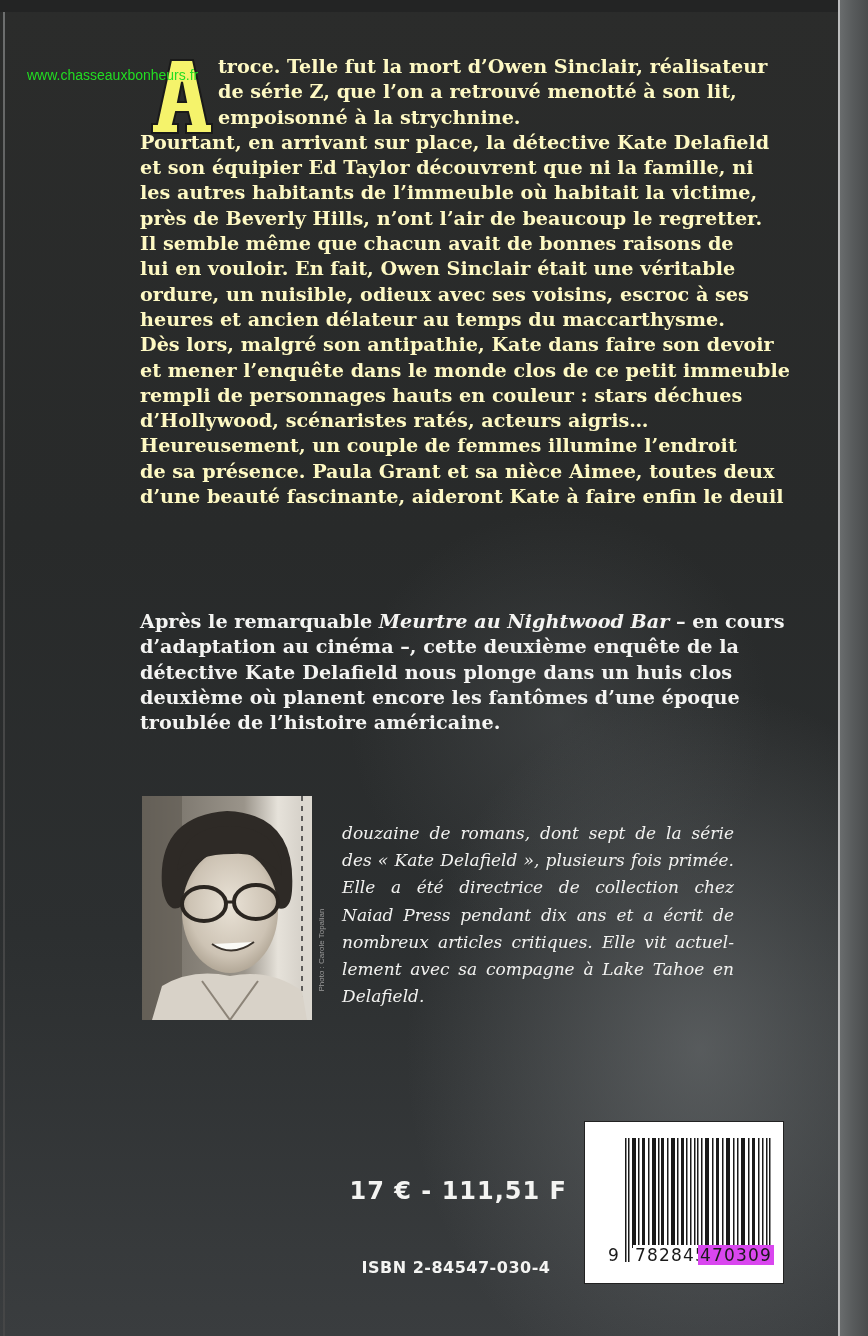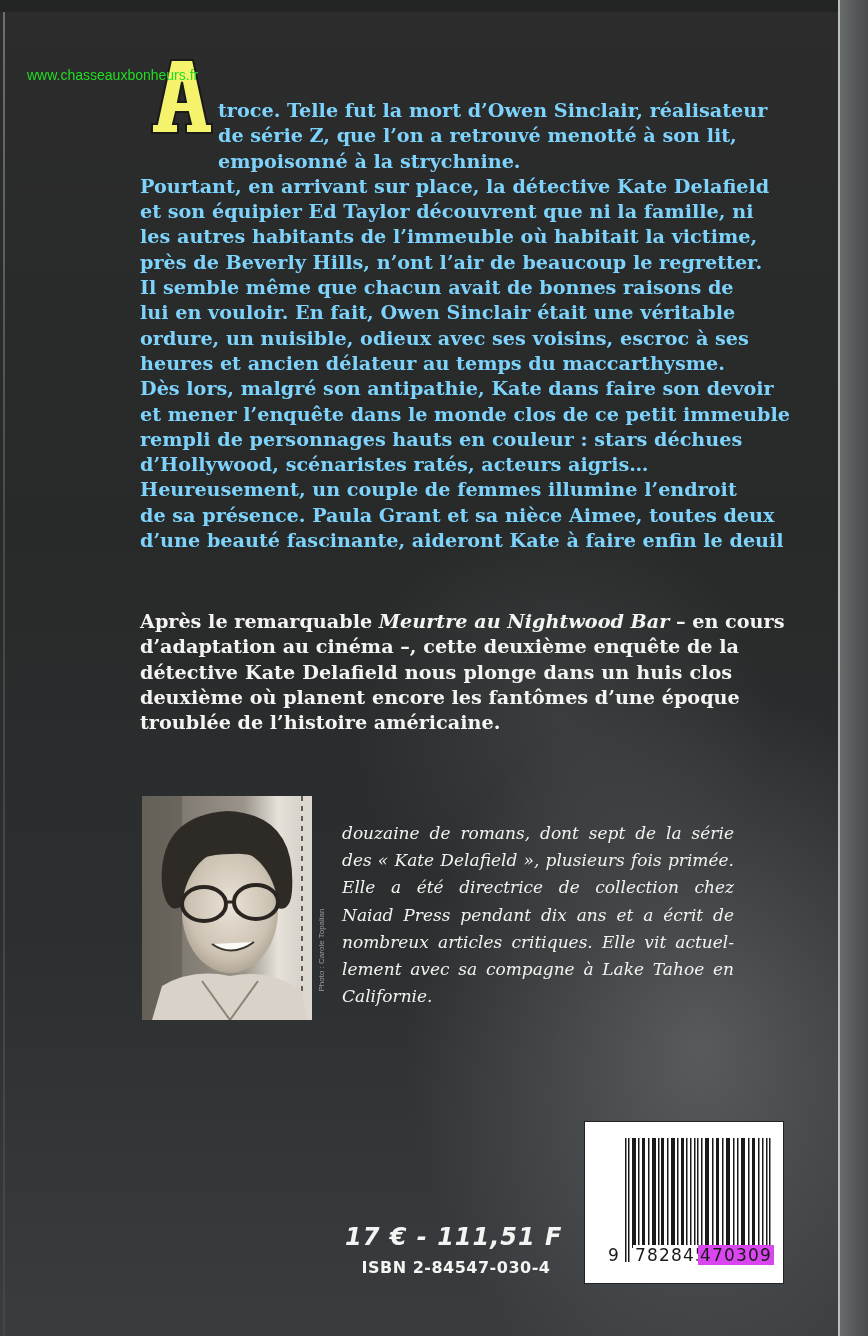--- a/index.html
+++ b/index.html
@@ -70,23 +70,22 @@
     .drop-cap svg { display: block; }
 
     .synopsis {
       position: absolute;
       left: 140px; top: 54px;
       width: 592px;
       font-family: "DejaVu Serif", serif;
       font-weight: bold;
       font-size: 19.2px;
       line-height: 25.3px;
-      color: #7dd3fc;
+      color: #fef9c3;
       text-align: justify;
-      margin-top: 44px;
     }
     .synopsis .line-indent { padding-left: 78px; display: block; }
     .synopsis .line { display: block; text-align: justify; text-align-last: justify; white-space: nowrap; }
     .synopsis .line.last { text-align-last: left; }
 
     .para2 {
       position: absolute;
       left: 140px; top: 609px;
       width: 592px;
       font-family: "DejaVu Serif", serif;
@@ -132,29 +131,29 @@
       font-size: 17px;
       line-height: 27.2px;
       color: #f2f2f0;
     }
     .bio .line { display: block; text-align: justify; text-align-last: justify; white-space: nowrap; }
     .bio .line.last { text-align-last: left; }
     .bio .author-name { color: #ecebb0; }
 
     .price {
       position: absolute;
-      left: 345px; top: 1223px;
+      left: 345px; top: 1177px;
       width: 222px;
+      text-align: right;
       font-family: "DejaVu Sans", sans-serif;
       font-weight: bold;
       font-size: 24px;
       color: #f4f4f2;
       letter-spacing: 1px;
       white-space: nowrap;
-      font-style: italic;
     }
     .isbn {
       position: absolute;
       left: 345px; top: 1258px;
       width: 222px;
       text-align: center;
       font-family: "DejaVu Sans", sans-serif;
       font-weight: bold;
       font-size: 16px;
       color: #f4f4f2;
@@ -282,21 +281,21 @@
   <span>Photo : Carole Topalian</span>
 </div>
 
 <div class="bio">
   <span class="line">douzaine de romans, dont sept de la série</span>
   <span class="line">des « Kate Delafield », plusieurs fois primée.</span>
   <span class="line">Elle a été directrice de collection chez</span>
   <span class="line">Naiad Press pendant dix ans et a écrit de</span>
   <span class="line">nombreux articles critiques. Elle vit actuel-</span>
   <span class="line">lement avec sa compagne à Lake Tahoe en</span>
-  <span class="line last">Californie.</span>
+  <span class="line last">Delafield.</span>
 </div>
 
 <div class="price">17 € - 111,51 F</div>
 <div class="isbn">ISBN 2-84547-030-4</div>
 
 <div class="barcode-box">
   <svg class="barcode-bars" width="146" height="124" viewBox="0 0 146 124">
     <g fill="#1a1a1a">
       <rect x="0" y="0" width="1.5" height="124"></rect>
       <rect x="3" y="0" width="1.5" height="124"></rect>

